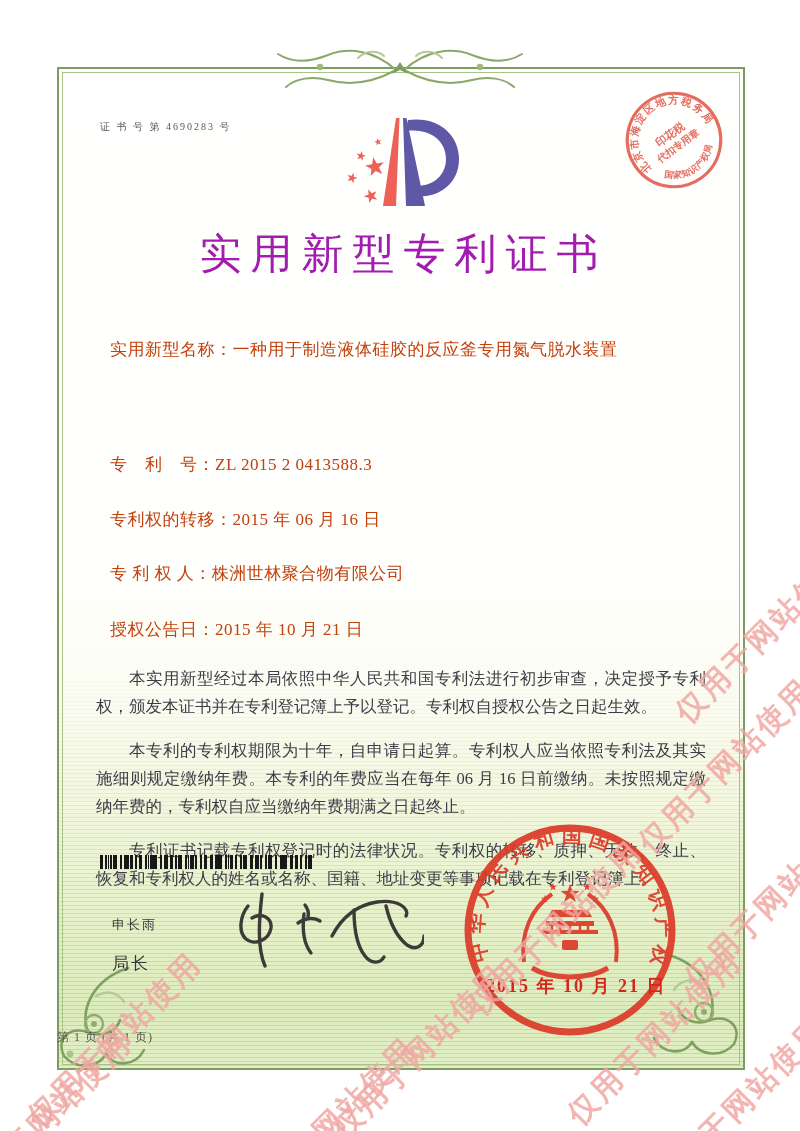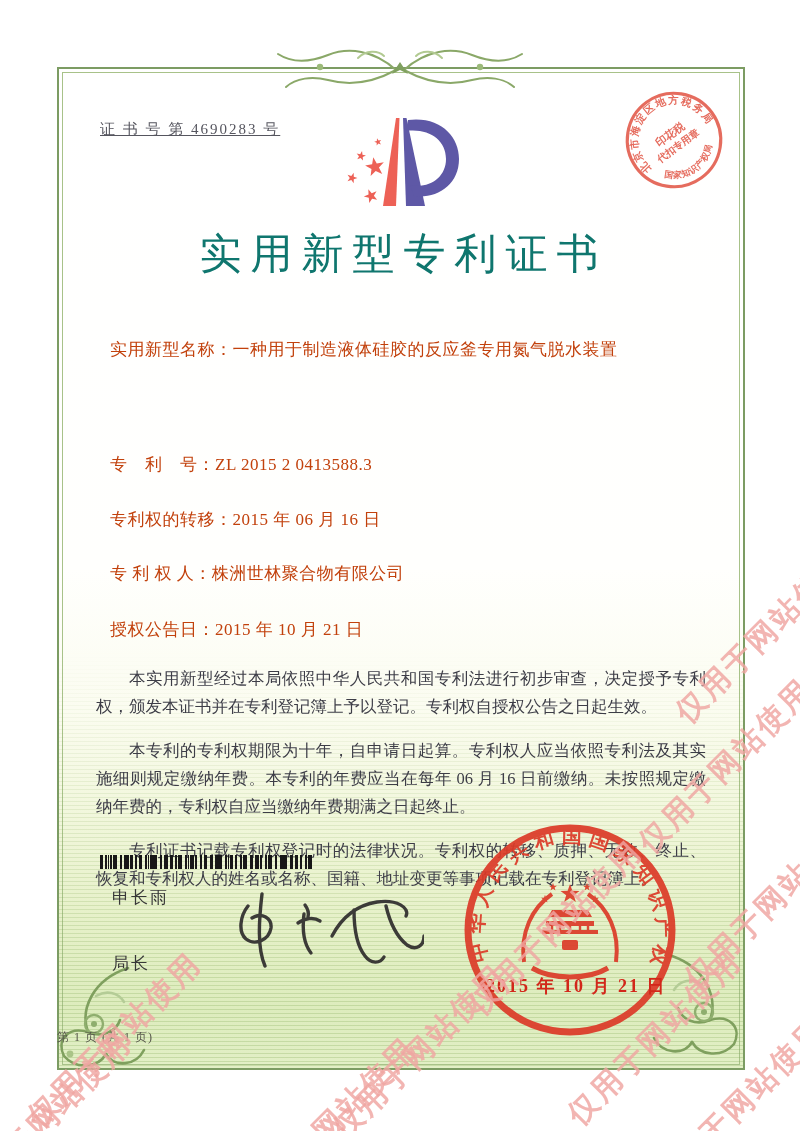--- a/index.html
+++ b/index.html
@@ -18,34 +18,34 @@
     position:absolute;left:3px;top:3px;right:3px;bottom:3px;
     border:1px solid #a8c289;
   }
   .guilloche{
     position:absolute;left:0;top:0;right:0;bottom:0;
     background:repeating-linear-gradient(180deg,rgba(130,170,85,.28) 0 1px,transparent 1px 4px);
     -webkit-mask-image:linear-gradient(180deg,transparent 0 58%,rgba(0,0,0,.55) 74%,#000 92%);
     mask-image:linear-gradient(180deg,transparent 0 58%,rgba(0,0,0,.55) 74%,#000 92%);
   }
   
-  .cert-number{position:absolute;left:100px;top:120px;font-size:15px;letter-spacing:2px;color:#55555e;z-index:2;text-decoration:underline;}
+  .cert-number{position:absolute;left:100px;top:120px;font-size:10px;letter-spacing:2px;color:#55555e;z-index:2;}
   .cert-title{
     position:absolute;left:57px;width:684px;top:226px;text-align:center;
-    font-size:42px;letter-spacing:9px;text-indent:9px;color:#0f766e;font-weight:500;z-index:2;
+    font-size:42px;letter-spacing:9px;text-indent:9px;color:#a21caf;font-weight:500;z-index:2;
   }
   .field{position:absolute;left:110px;font-size:17px;letter-spacing:.5px;color:#c2410c;z-index:2;white-space:nowrap;}
   .f0{top:338px}.f1{top:397px}.f2{top:453px}.f3{top:508px}.f4{top:562px}.f5{top:618px}
   .paras{position:absolute;left:80px;top:649px;width:642px;z-index:2;}
   .paras p{
     margin:16px;text-indent:2em;font-size:16.5px;line-height:28px;
     text-align:justify;color:#3d3d47;
   }
   .signer-title{position:absolute;left:112px;top:952px;font-size:17px;color:#383838;z-index:2;font-family:"Liberation Sans",sans-serif;letter-spacing:2px;}
-  .signer-name{position:absolute;left:112px;top:886px;font-size:17px;color:#383838;z-index:2;font-family:"Liberation Sans",sans-serif;letter-spacing:2px;}
+  .signer-name{position:absolute;left:112px;top:916px;font-size:13px;color:#383838;z-index:2;font-family:"Liberation Sans",sans-serif;letter-spacing:2px;}
   .footer{position:absolute;left:57px;width:660px;top:1029px;text-align:left;font-size:12px;color:#56564b;z-index:2;letter-spacing:1px;}
   
   .barcode{
     position:absolute;left:100px;top:855px;width:212px;height:14px;z-index:2;
     background:
       repeating-linear-gradient(90deg,#171717 0 2px,transparent 2px 5px),
       repeating-linear-gradient(90deg,#171717 0 1px,transparent 1px 8px),
       repeating-linear-gradient(90deg,#171717 0 3px,transparent 3px 13px);
   }
   

